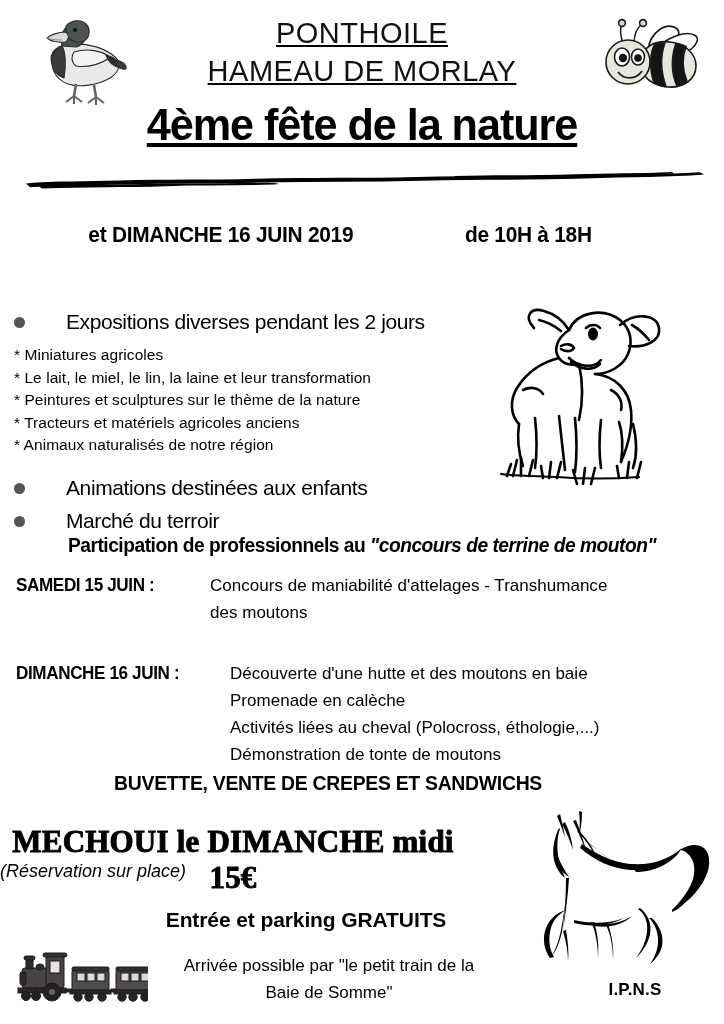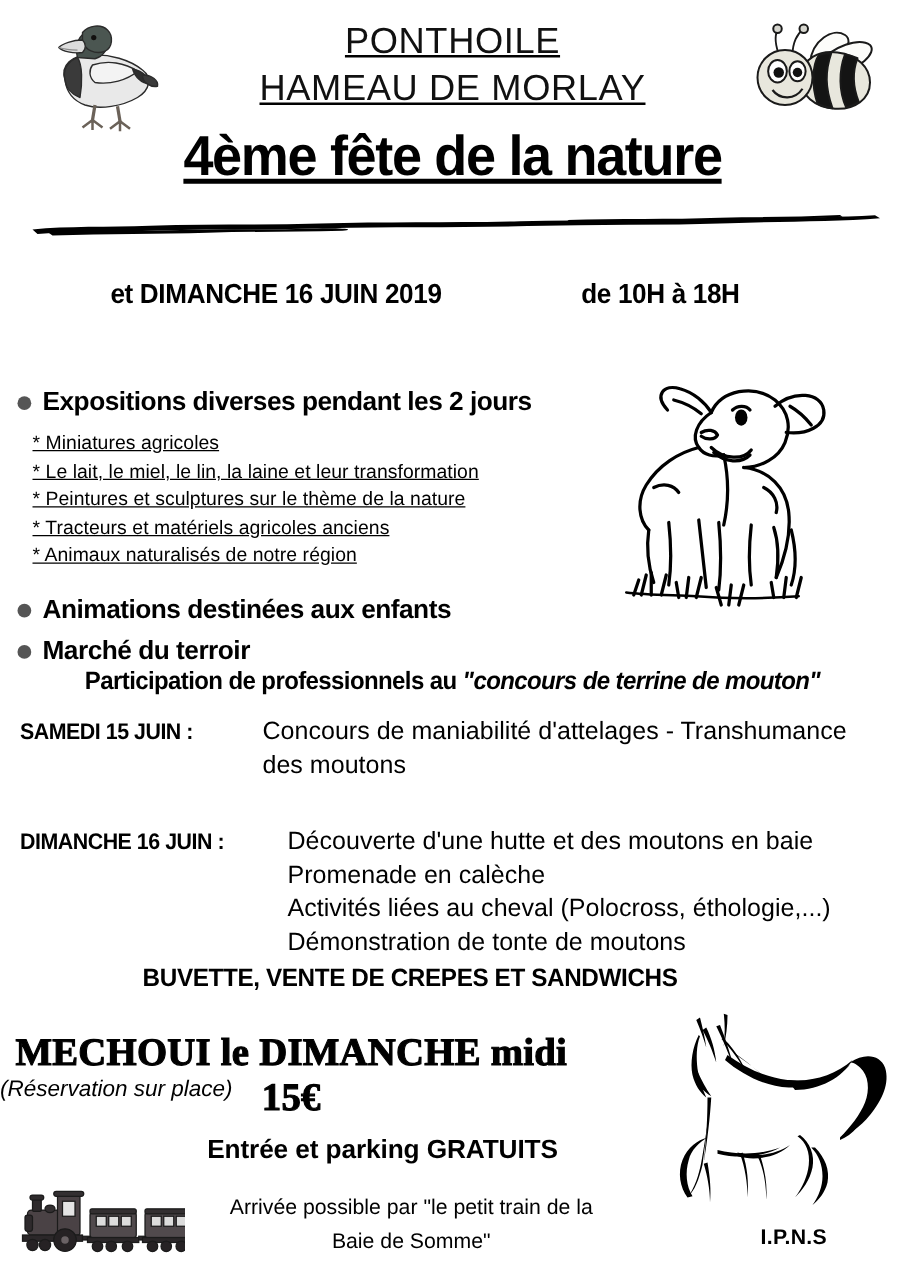--- a/index.html
+++ b/index.html
@@ -108,38 +108,38 @@
   .section-expos {
     position: absolute;
     left: 14px;
     top: 308px;
     width: 470px;
   }
   .bullet-head {
     display: flex;
     align-items: center;
     font-size: 21px;
-    font-weight: 700;
+    font-weight: 400;
     letter-spacing: -0.4px;
     line-height: 28px;
+    gap: 32px;
   }
   .bullet-dot {
     display: inline-block;
     width: 11px;
     height: 11px;
     border-radius: 50%;
     background: #555555;
     margin-right: 9px;
     flex: none;
   }
   .star-list {
-    margin: 8px 0 0 12px;
+    margin: 8px 0 0 0;
     padding: 0;
     list-style: none;
-    text-decoration: underline;
   }
   .star-list li {
     font-size: 15.5px;
     line-height: 22.5px;
     letter-spacing: 0.05px;
     white-space: nowrap;
   }
 
   .bullets-2 {
     position: absolute;
@@ -181,21 +181,21 @@
     letter-spacing: -0.4px;
     line-height: 27px;
     white-space: nowrap;
     flex: none;
     transform: scaleX(0.95);
     transform-origin: left top;
   }
   .prog-day.sat { width: 194px; }
   .prog-day.sun { width: 214px; }
   .prog-items {
-    font-size: 20px;
+    font-size: 17px;
     line-height: 27px;
     letter-spacing: 0.02px;
   }
   .prog-items div { white-space: nowrap; }
   .prog-gap { height: 34px; }
 
   .buvette {
     position: absolute;
     left: 0;
     top: 772px;

